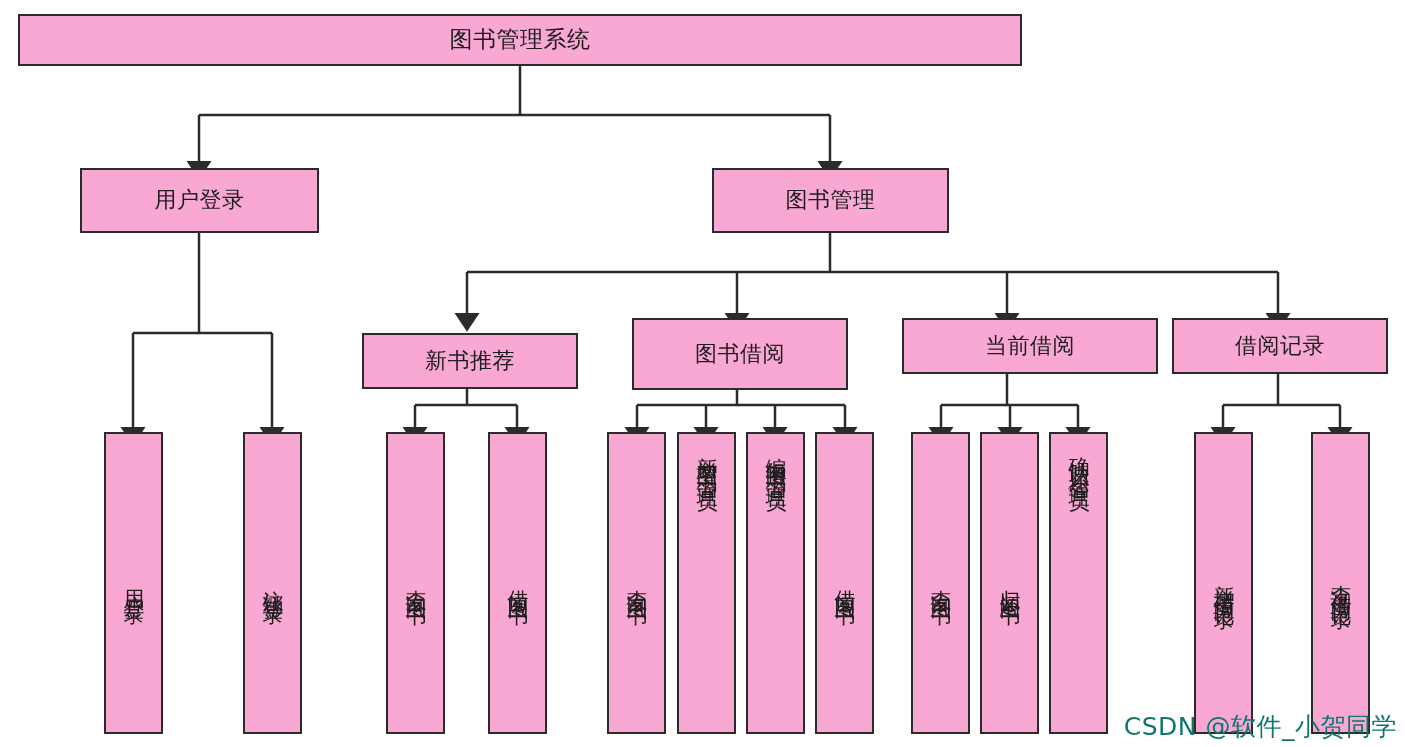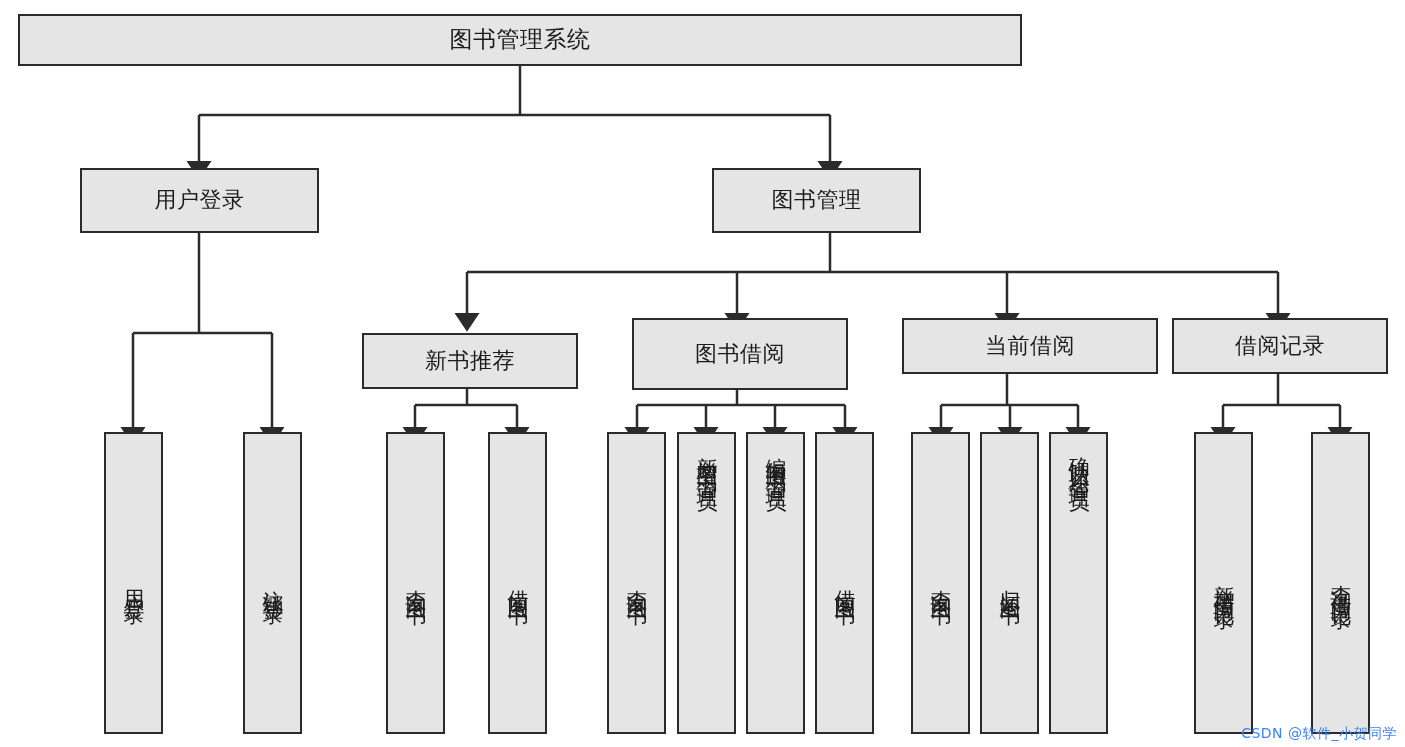--- a/index.html
+++ b/index.html
@@ -21,21 +21,21 @@
   #diagram-svg {
     position: absolute;
     left: 0;
     top: 0;
     width: 1405px;
     height: 747px;
   }
   .node {
     position: absolute;
     box-sizing: border-box;
-    background: #e5e5e5;
+    background: #f9a8d4;
     border: 2px solid #2b2b2b;
     display: flex;
     align-items: center;
     justify-content: center;
     color: #1c1c1c;
   }
   .node-label {
     display: block;
     text-align: center;
     line-height: 1.04;
@@ -64,22 +64,22 @@
     line-height: 1;
   }
   .node.vert.centered {
     align-items: center;
     padding-top: 0;
   }
   #watermark {
     position: absolute;
     right: 8px;
     bottom: 4px;
-    font-size: 14px;
-    color: #3b82f6;
+    font-size: 25px;
+    color: #0f766e;
     white-space: nowrap;
     letter-spacing: 0.5px;
     pointer-events: none;
   }
 </style>
 </head>
 <body>
 
 <div id="diagram-root">
 
@@ -133,21 +133,21 @@
     </g>
   </svg>
 
   <div class="node root horiz" style="left:18px; top:14px; width:1004px; height:52px;">
     <span class="node-label">图书管理系统</span>
   </div>
 
   <div class="node horiz" style="left:80px; top:168px; width:239px; height:65px;">
     <span class="node-label">用户登录</span>
   </div>
-  <div class="node horiz" style="left:712px; top:168px; width:209px; height:65px;">
+  <div class="node horiz" style="left:712px; top:168px; width:237px; height:65px;">
     <span class="node-label">图书管理</span>
   </div>
 
   <div class="node horiz" style="left:362px; top:333px; width:216px; height:56px;">
     <span class="node-label">新书推荐</span>
   </div>
   <div class="node horiz" style="left:632px; top:318px; width:216px; height:72px;">
     <span class="node-label">图书借阅</span>
   </div>
   <div class="node horiz" style="left:902px; top:318px; width:256px; height:56px;">

